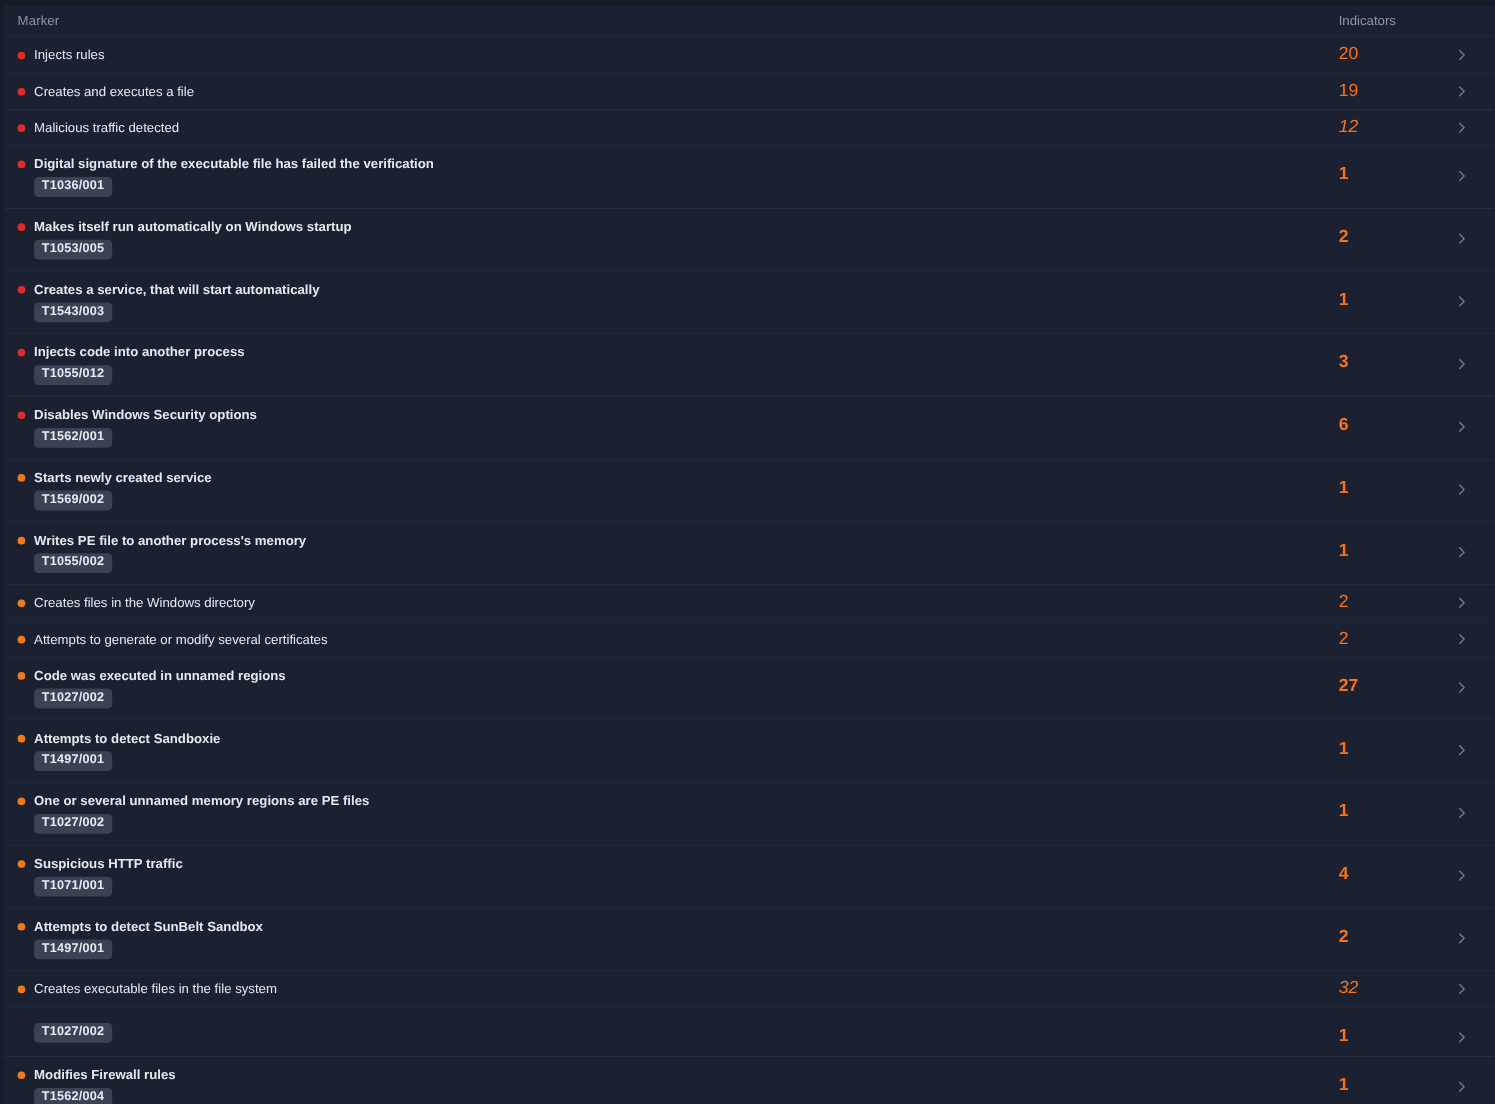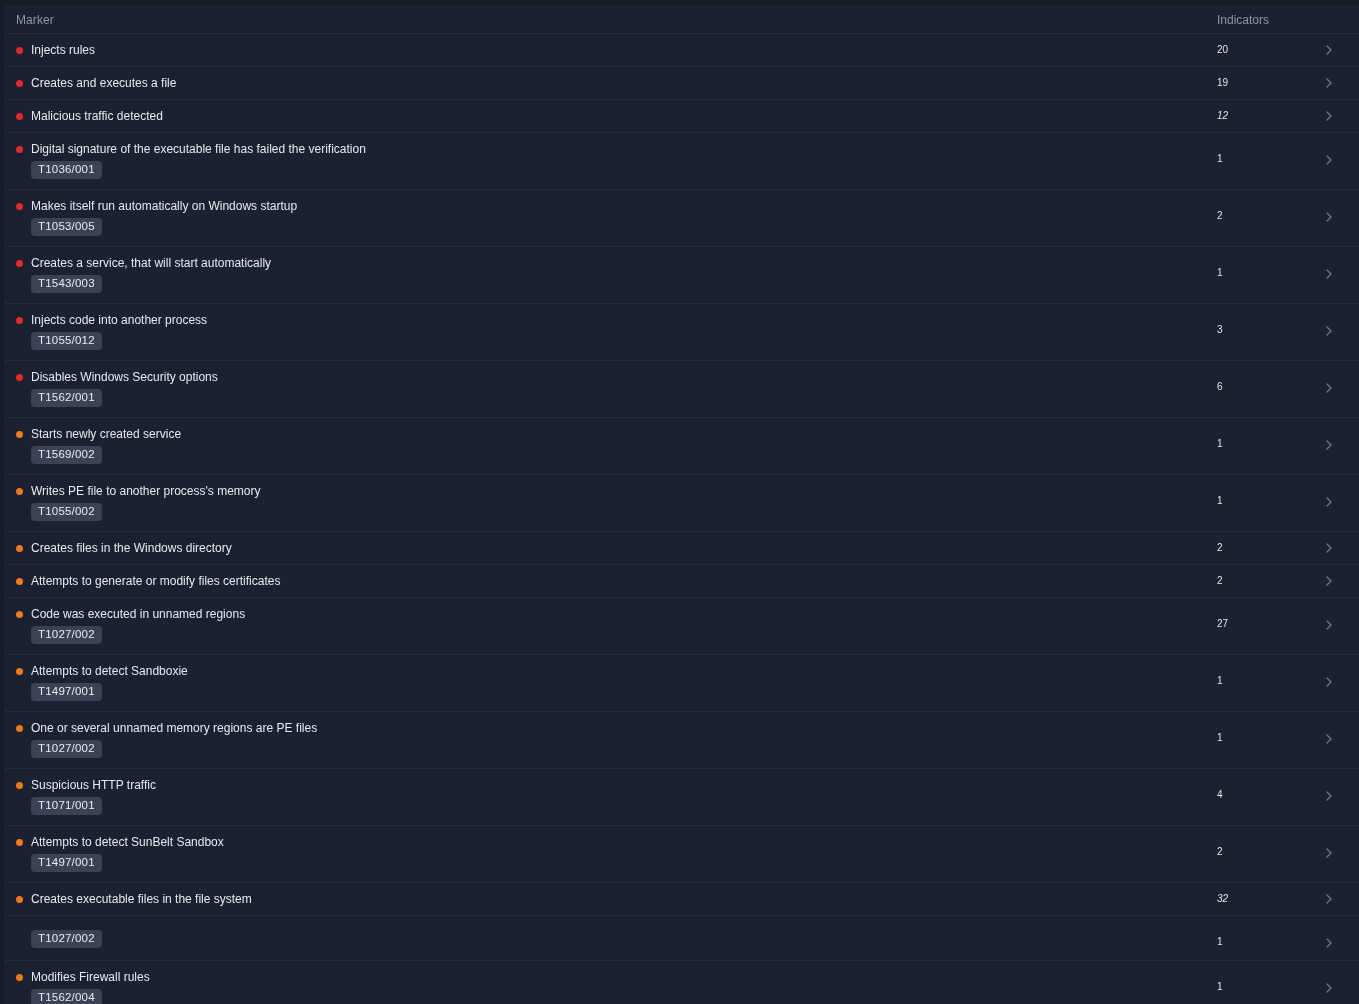--- a/index.html
+++ b/index.html
@@ -51,21 +51,21 @@
     justify-content: center;
   }
   .hdr-text {
     color: #8c94a8;
     font-size: 12px;
     letter-spacing: .1px;
   }
   .hdr-ind { color:#8c94a8; font-size:12px; }
 
   .row.data { padding-top: 9px; padding-bottom: 9px; }
-  .row.data.tall { padding-top: 9px; padding-bottom: 10px; }
+  .row.data.tall { padding-top: 9px; padding-bottom: 10px; font-weight: bold; }
 
   .marker-line {
     display: flex;
     align-items: center;
     gap: 8px;
     line-height: 14px;
   }
   .dot {
     width: 7px; height: 7px;
     border-radius: 50%;
@@ -85,22 +85,22 @@
     margin-top: 5px;
     padding: 2px 7px 3px 7px;
     background: #3b4253;
     border-radius: 4px;
     color: #e9ebf2;
     font-size: 11.5px;
     line-height: 13px;
     letter-spacing: .2px;
   }
   .ind-val {
-    color: #e5e5e5;
-    font-size: 10px;
+    color: #f97316;
+    font-size: 16px;
     line-height: 14px;
     display: block;
   }
   .chev {
     display: block;
     width: 14px; height: 14px;
     line-height: 14px;
   }
   .chev svg { display:block; }
 </style>
@@ -302,21 +302,21 @@
               <svg width="14" height="14" viewBox="0 0 14 14" fill="none" aria-hidden="true">
                 <path d="M5 3 L9 7 L5 11" stroke="#6f7a91" stroke-width="1.3" stroke-linecap="round" stroke-linejoin="round"></path>
               </svg>
             </span>
           </div>
         </div>
         <div class="row data">
           <div class="col-marker">
             <div class="marker-line">
               <span class="dot orange" style="background: rgb(239, 122, 27);"></span>
-              <span class="marker-label">Attempts to generate or modify files certificates</span>
+              <span class="marker-label">Attempts to generate or modify several certificates</span>
             </div>
           </div>
           <div class="col-ind" style="padding-top: 0px;">
             <span class="ind-val">2</span>
           </div>
           <div class="col-chev" style="padding-top: 0px;">
             <span class="chev">
               <svg width="14" height="14" viewBox="0 0 14 14" fill="none" aria-hidden="true">
                 <path d="M5 3 L9 7 L5 11" stroke="#6f7a91" stroke-width="1.3" stroke-linecap="round" stroke-linejoin="round"></path>
               </svg>

